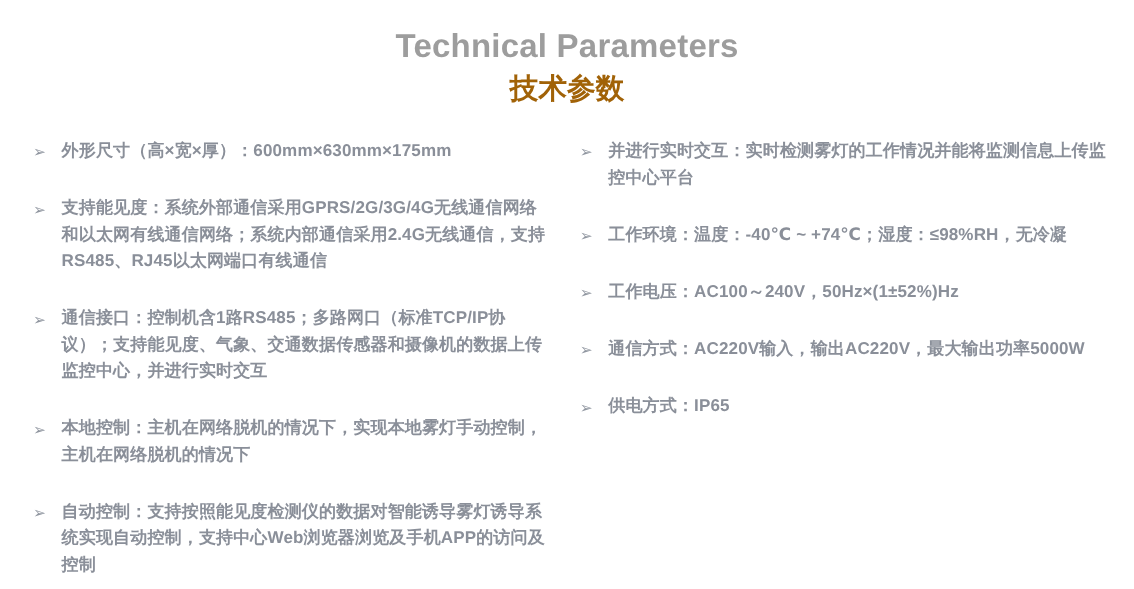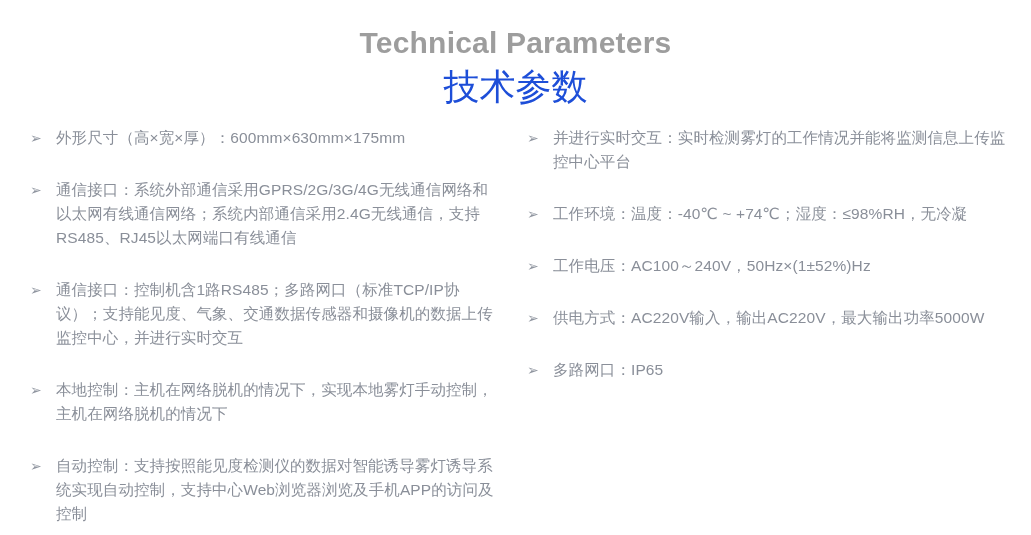--- a/index.html
+++ b/index.html
@@ -30,23 +30,23 @@
   }
   .title-en {
     font-size: 30px;
     font-weight: bold;
     color: #9d9d9d;
     letter-spacing: 0.2px;
     line-height: 1.15;
     margin: 0;
   }
   .title-cn {
-    font-size: 36px;
-    font-weight: normal;
-    color: #1d4ed8;
+    font-size: 26px;
+    font-weight: bold;
+    color: #a16207;
     line-height: 1.35;
     margin: 2px 0 0 0;
   }
 
   
   .columns {
     position: absolute;
     top: 126px;
     left: 0;
     width: 1031px;
@@ -89,20 +89,21 @@
     left: 0;
     top: 0;
     width: 18px;
     font-size: 14px;
     line-height: 24px;
     color: #9096a0;
     text-align: left;
   }
   .spec-text {
     display: block;
+    font-weight: bold;
   }
 </style>
 </head>
 <body>
 
 <div class="page">
 
   <div class="header">
     <h1 class="title-en">Technical Parameters</h1>
     <h2 class="title-cn">技术参数</h2>
@@ -111,21 +112,21 @@
   <div class="columns">
 
     <div class="col col-left">
       <ul class="spec-list">
         <li class="spec-item">
           <span class="bullet">➢</span>
           <span class="spec-text">外形尺寸（高×宽×厚）：600mm×630mm×175mm</span>
         </li>
         <li class="spec-item">
           <span class="bullet">➢</span>
-          <span class="spec-text">通信接口：系统外部通信采用GPRS/2G/3G/4G无线通信网络和以太网有线通信网络；系统内部通信采用2.4G无线通信，支持RS485、RJ45以太网端口有线通信</span>
+          <span class="spec-text">支持能见度：系统外部通信采用GPRS/2G/3G/4G无线通信网络和以太网有线通信网络；系统内部通信采用2.4G无线通信，支持RS485、RJ45以太网端口有线通信</span>
         </li>
         <li class="spec-item">
           <span class="bullet">➢</span>
           <span class="spec-text">通信接口：控制机含1路RS485；多路网口（标准TCP/IP协议）；支持能见度、气象、交通数据传感器和摄像机的数据上传监控中心，并进行实时交互</span>
         </li>
         <li class="spec-item">
           <span class="bullet">➢</span>
           <span class="spec-text">本地控制：主机在网络脱机的情况下，实现本地雾灯手动控制，主机在网络脱机的情况下</span>
         </li>
         <li class="spec-item">
@@ -144,23 +145,23 @@
         <li class="spec-item">
           <span class="bullet">➢</span>
           <span class="spec-text">工作环境：温度：-40℃ ~ +74℃；湿度：≤98%RH，无冷凝</span>
         </li>
         <li class="spec-item">
           <span class="bullet">➢</span>
           <span class="spec-text">工作电压：AC100～240V，50Hz×(1±52%)Hz</span>
         </li>
         <li class="spec-item">
           <span class="bullet">➢</span>
-          <span class="spec-text">供电方式：AC220V输入，输出AC220V，最大输出功率5000W</span>
+          <span class="spec-text">通信方式：AC220V输入，输出AC220V，最大输出功率5000W</span>
         </li>
         <li class="spec-item">
           <span class="bullet">➢</span>
-          <span class="spec-text">多路网口：IP65</span>
+          <span class="spec-text">供电方式：IP65</span>
         </li>
       </ul>
     </div>
 
   </div>
 </div>
 
 </body></html>

